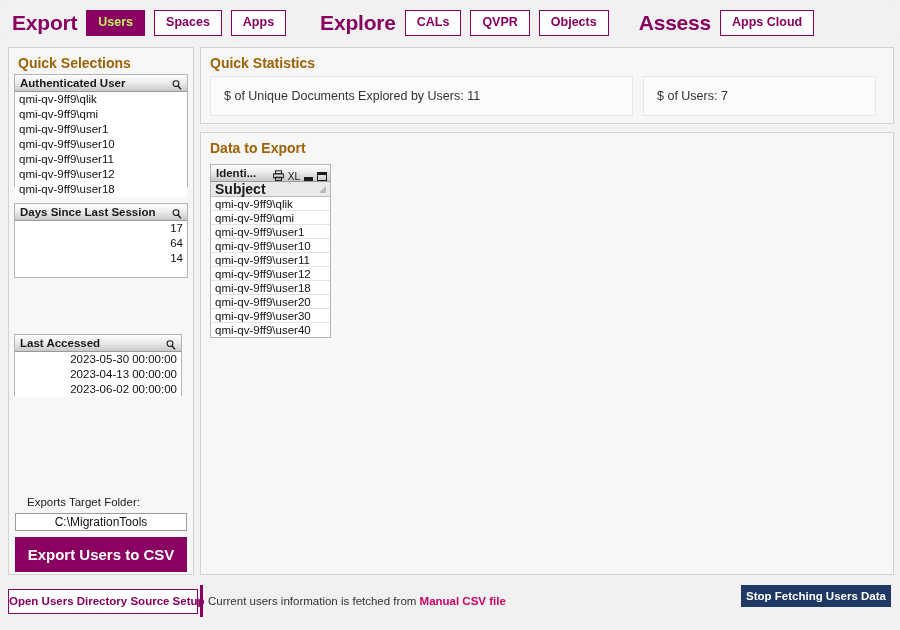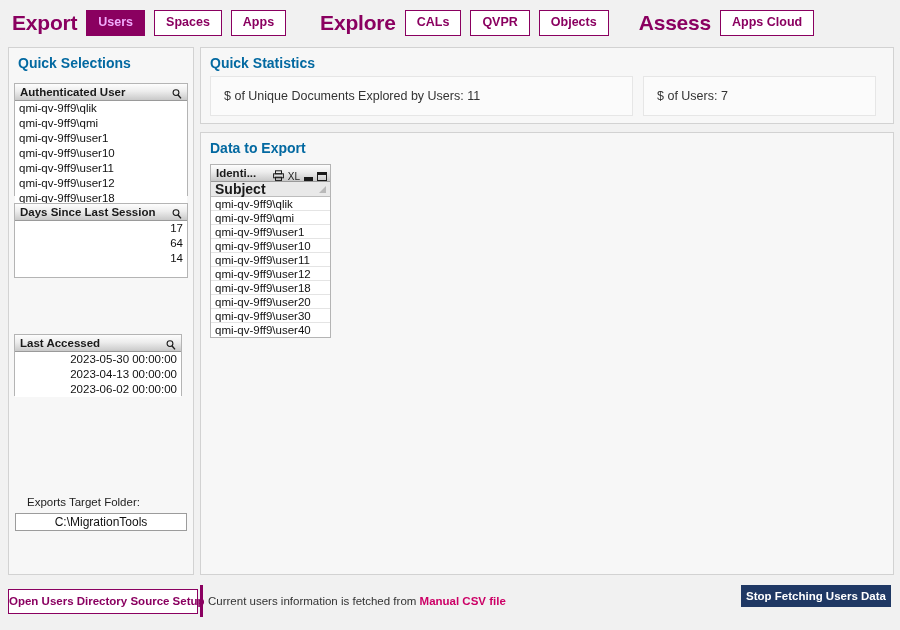--- a/index.html
+++ b/index.html
@@ -22,31 +22,31 @@
   .nav-title {
     font-size: 21px; font-weight: bold; color: #8a0060;
     letter-spacing: -0.2px; white-space: nowrap;
   }
   .nav-btn {
     font-size: 12.5px; font-weight: bold; color: #8a0060;
     border: 1px solid #8a0060; background: #ffffff;
     padding: 5px 11px 6px 11px; margin-left: 9px;
     white-space: nowrap; line-height: 13px;
   }
-  .nav-btn.active { background: #8a0060; color: #f0abfc; border-color: #8a0060; }
+  .nav-btn.active { background: #8a0060; color: #bef264; border-color: #8a0060; }
   .nav-gap { width: 34px; }
   .nav-gap-sm { width: 30px; }
 
   
   .panel {
     position: absolute; background: #f7f7f7;
     border: 1px solid #d2d2d2;
   }
   .panel-title {
-    font-size: 14px; font-weight: bold; color: #0369a1;
+    font-size: 14px; font-weight: bold; color: #a16207;
     padding: 7px 0 0 9px;
   }
 
   
   #leftPanel { left: 8px; top: 47px; width: 186px; height: 528px; }
 
   .listbox { position: absolute; border: 1px solid #b4b4b4; background: #ffffff; }
   .lb-head {
     height: 17px; position: relative;
     background: linear-gradient(to bottom, #fdfdfd 0%, #ededed 45%, #c9c9c9 100%);
@@ -61,21 +61,21 @@
     position: absolute; right: 4px; top: 2px;
     width: 12px; height: 12px;
   }
   .lb-body { background: #ffffff; overflow: hidden; }
   .lb-row {
     font-size: 11.5px; color: #111111; line-height: 15px;
     height: 15px; padding: 0 4px; white-space: nowrap; overflow: hidden;
   }
   .lb-row.right { text-align: right; }
 
-  #lbAuth  { left: 5px;  top: 26px;  width: 174px; height: 113px; margin-top: 9px; }
+  #lbAuth  { left: 5px;  top: 26px;  width: 174px; height: 113px; }
   #lbDays  { left: 5px;  top: 155px; width: 174px; height: 75px; }
   #lbLast  { left: 5px;  top: 286px; width: 168px; height: 62px; }
 
   .folder-label {
     position: absolute; left: 6px; top: 448px;
     font-size: 11.5px; color: #222222; margin-left: 12px;
   }
   .folder-input {
     position: absolute; left: 6px; top: 465px; width: 172px; height: 18px;
     border: 1px solid #9c9c9c; background: #ffffff;
@@ -277,20 +277,21 @@
       </div>
       <div class="lb-body" id="lastRows">
           <div class="lb-row right">2023-05-30 00:00:00</div>
           <div class="lb-row right">2023-04-13 00:00:00</div>
           <div class="lb-row right">2023-06-02 00:00:00</div>
         </div>
     </div>
 
     <div class="folder-label">Exports Target Folder:</div>
     <input class="folder-input" type="text" value="C:\MigrationTools" style="">
+    <button class="export-btn">Export Users to CSV</button>
   </div>
 
   <button class="opendir-btn">Open Users Directory Source Setup</button>
 
   <div class="panel" id="statsPanel">
     <div class="panel-title">Quick Statistics</div>
     <div class="stat-row">
       <div class="stat-box b1">$ of Unique Documents Explored by Users: 11</div>
       <div class="stat-box b2">$ of Users: 7</div>
     </div>

